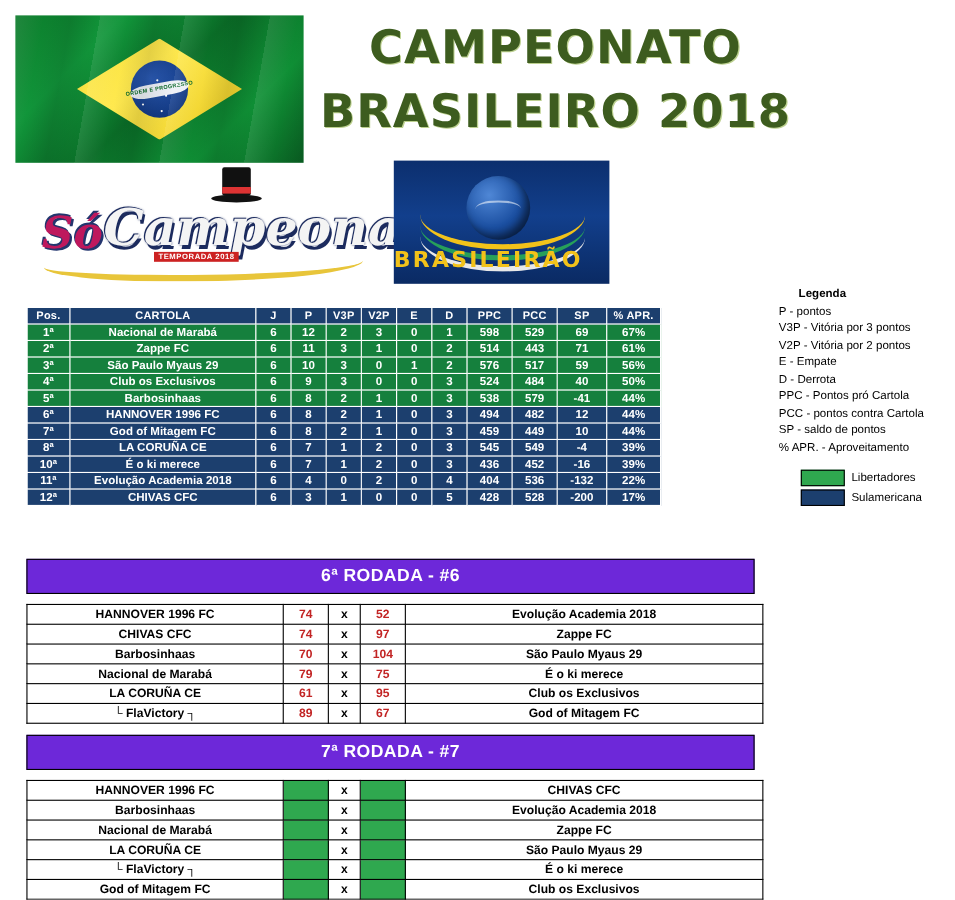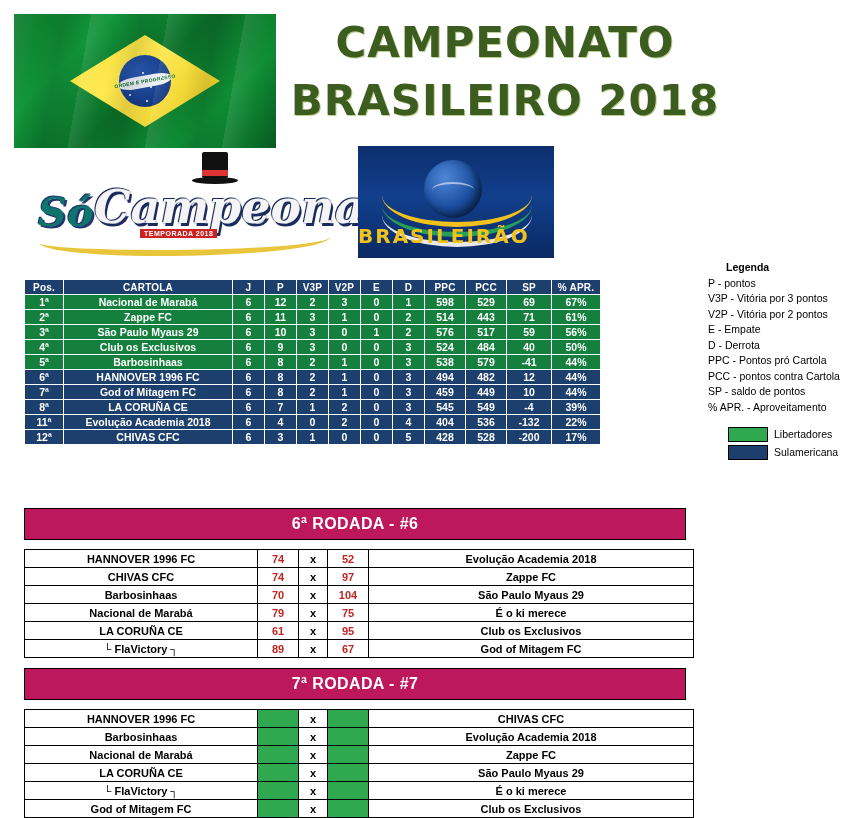--- a/index.html
+++ b/index.html
@@ -103,21 +103,21 @@
     width: 300px;
     height: 110px;
   }
   #logo-socamp .so {
     position: absolute;
     left: 6px; top: 36px;
     font-family: "DejaVu Serif", serif;
     font-style: italic;
     font-weight: bold;
     font-size: 40px;
-    color: #0f766e;
+    color: #be185d;
     text-shadow: 2px 2px 0 #23356e, -1px -1px 0 #23356e;
   }
   #logo-socamp .camp {
     position: absolute;
     left: 62px; top: 28px;
     font-family: "DejaVu Serif", serif;
     font-style: italic;
     font-weight: bold;
     font-size: 46px;
     color: #f4f4f4;
@@ -233,21 +233,21 @@
   #standings .c-ppc { width: 36px; }
   #standings .c-sp { width: 40px; }
   #standings .c-apr { width: 44px; margin-top: 40px; }
 
   
   .round-banner {
     position: absolute;
     left: 24px;
     width: 660px;
     height: 30px;
-    background: #be185d;
+    background: #6d28d9;
     border: 1px solid #000;
     color: #ffffff;
     font-weight: bold;
     font-size: 16px;
     display: flex;
     align-items: center;
     justify-content: center;
     letter-spacing: .4px;
   }
   #banner-r6 { top: 508px; }
@@ -469,20 +469,34 @@
       <td>1</td>
       <td>2</td>
       <td>0</td>
       <td>3</td>
       <td>545</td>
       <td>549</td>
       <td>-4</td>
       <td>39%</td>
     </tr>
     <tr>
+      <td>10ª</td>
+      <td>É o ki merece</td>
+      <td>6</td>
+      <td>7</td>
+      <td>1</td>
+      <td>2</td>
+      <td>0</td>
+      <td>3</td>
+      <td>436</td>
+      <td>452</td>
+      <td>-16</td>
+      <td>39%</td>
+    </tr>
+    <tr>
       <td>11ª</td>
       <td>Evolução Academia 2018</td>
       <td>6</td>
       <td>4</td>
       <td>0</td>
       <td>2</td>
       <td>0</td>
       <td>4</td>
       <td>404</td>
       <td>536</td>

